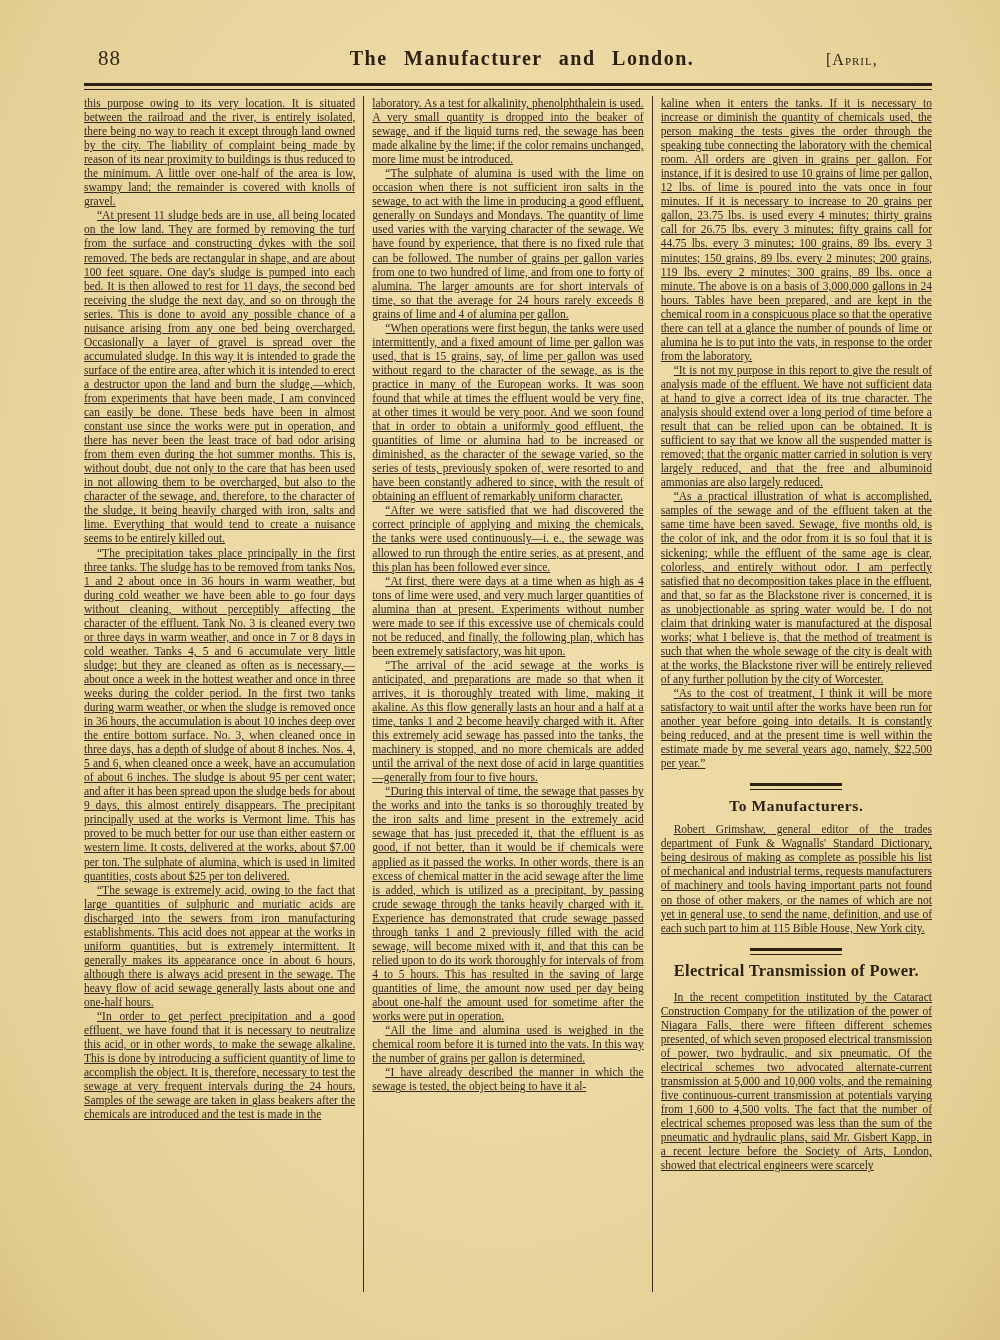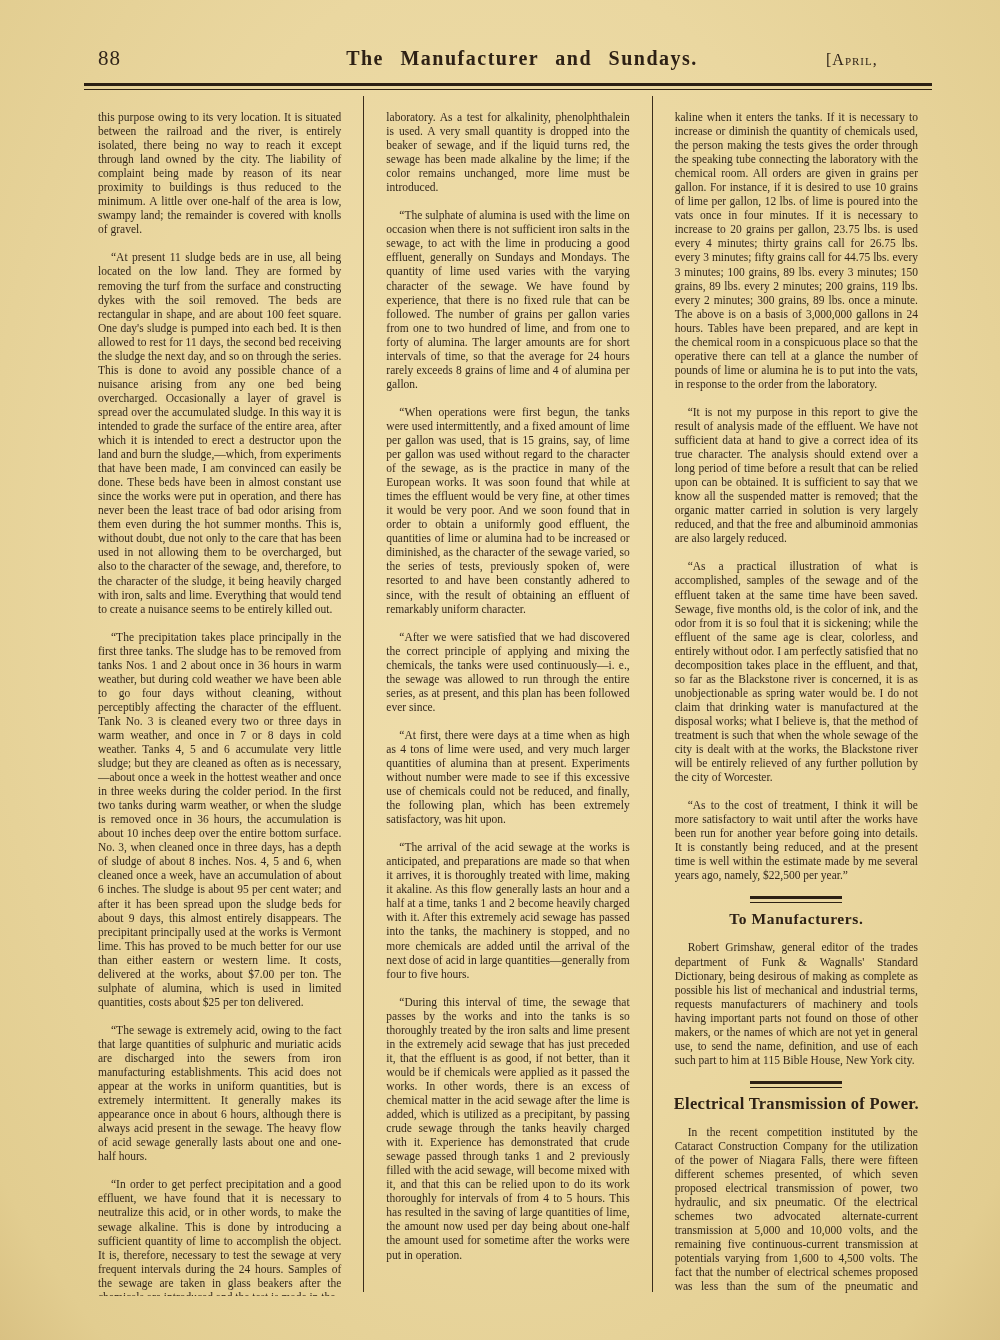--- a/index.html
+++ b/index.html
@@ -30,21 +30,21 @@
     display:flex;
   }
   .col{
     width:273px;height:1200px;overflow:hidden;
     font-size:11.5px;line-height:14.05px;text-align:justify;
     color:#33271b;
   }
   .vrule{
     width:1px;height:1196px;background:#3a2c1c;margin:0 8px;flex:0 0 1px;
   }
-  .col p{margin:14px;padding:0;text-indent:13px;}
+  .col p{margin:0;padding:0;text-indent:13px;text-decoration:underline;}
   .col p.noindent{text-indent:0;}
   .divider{
     width:92px;height:3px;margin:13px auto 9px auto;
     border-top:3px solid #2c2013;border-bottom:1px solid #2c2013;
   }
   .h-small{
     text-align:center;font-weight:700;font-size:15.5px;letter-spacing:0.6px;
     margin:2px 0 9px 0;color:#2e2115;
   }
   .h-large{
@@ -52,21 +52,21 @@
     margin:4px 0 12px 0;color:#2e2115;
   }
 </style>
 </head>
 <body>
 
 <div class="page">
 
   <div class="masthead">
     <div class="pageno">88</div>
-    <div class="journal-title">The Manufacturer and Sundays.</div>
+    <div class="journal-title">The Manufacturer and London.</div>
     <div class="issue">[April,</div>
   </div>
 
   <div class="head-rule"></div>
 
   <div class="columns">
 
     <div class="col">
       <p class="noindent">this purpose owing to its very location.  It is situated between the railroad and the river, is entirely isolated, there being no way to reach it except through land owned by the city.  The liability of complaint being made by reason of its near proximity to buildings is thus reduced to the minimum.  A little over one-half of the area is low, swampy land; the remainder is covered with knolls of gravel.</p>
       <p>“At present 11 sludge beds are in use, all being located on the low land.  They are formed by removing the turf from the surface and constructing dykes with the soil removed.  The beds are rectangular in shape, and are about 100 feet square.  One day's sludge is pumped into each bed.  It is then allowed to rest for 11 days, the second bed receiving the sludge the next day, and so on through the series.  This is done to avoid any possible chance of a nuisance arising from any one bed being overcharged.  Occasionally a layer of gravel is spread over the accumulated sludge.  In this way it is intended to grade the surface of the entire area, after which it is intended to erect a destructor upon the land and burn the sludge,—which, from experiments that have been made, I am convinced can easily be done.  These beds have been in almost constant use since the works were put in operation, and there has never been the least trace of bad odor arising from them even during the hot summer months.  This is, without doubt, due not only to the care that has been used in not allowing them to be overcharged, but also to the character of the sewage, and, therefore, to the character of the sludge, it being heavily charged with iron, salts and lime.  Everything that would tend to create a nuisance seems to be entirely killed out.</p>
@@ -78,20 +78,22 @@
     <div class="vrule"></div>
 
     <div class="col">
       <p class="noindent">laboratory.  As a test for alkalinity, phenolphthalein is used.  A very small quantity is dropped into the beaker of sewage, and if the liquid turns red, the sewage has been made alkaline by the lime; if the color remains unchanged, more lime must be introduced.</p>
       <p>“The sulphate of alumina is used with the lime on occasion when there is not sufficient iron salts in the sewage, to act with the lime in producing a good effluent, generally on Sundays and Mondays.  The quantity of lime used varies with the varying character of the sewage.  We have found by experience, that there is no fixed rule that can be followed.  The number of grains per gallon varies from one to two hundred of lime, and from one to forty of alumina.  The larger amounts are for short intervals of time, so that the average for 24 hours rarely exceeds 8 grains of lime and 4 of alumina per gallon.</p>
       <p>“When operations were first begun, the tanks were used intermittently, and a fixed amount of lime per gallon was used, that is 15 grains, say, of lime per gallon was used without regard to the character of the sewage, as is the practice in many of the European works.  It was soon found that while at times the effluent would be very fine, at other times it would be very poor.  And we soon found that in order to obtain a uniformly good effluent, the quantities of lime or alumina had to be increased or diminished, as the character of the sewage varied, so the series of tests, previously spoken of, were resorted to and have been constantly adhered to since, with the result of obtaining an effluent of remarkably uniform character.</p>
       <p>“After we were satisfied that we had discovered the correct principle of applying and mixing the chemicals, the tanks were used continuously—i. e., the sewage was allowed to run through the entire series, as at present, and this plan has been followed ever since.</p>
       <p>“At first, there were days at a time when as high as 4 tons of lime were used, and very much larger quantities of alumina than at present.  Experiments without number were made to see if this excessive use of chemicals could not be reduced, and finally, the following plan, which has been extremely satisfactory, was hit upon.</p>
       <p>“The arrival of the acid sewage at the works is anticipated, and preparations are made so that when it arrives, it is thoroughly treated with lime, making it akaline.  As this flow generally lasts an hour and a half at a time, tanks 1 and 2 become heavily charged with it.  After this extremely acid sewage has passed into the tanks, the machinery is stopped, and no more chemicals are added until the arrival of the next dose of acid in large quantities—generally from four to five hours.</p>
       <p>“During this interval of time, the sewage that passes by the works and into the tanks is so thoroughly treated by the iron salts and lime present in the extremely acid sewage that has just preceded it, that the effluent is as good, if not better, than it would be if chemicals were applied as it passed the works.  In other words, there is an excess of chemical matter in the acid sewage after the lime is added, which is utilized as a precipitant, by passing crude sewage through the tanks heavily charged with it.  Experience has demonstrated that crude sewage passed through tanks 1 and 2 previously filled with the acid sewage, will become mixed with it, and that this can be relied upon to do its work thoroughly for intervals of from 4 to 5 hours.  This has resulted in the saving of large quantities of lime, the amount now used per day being about one-half the amount used for sometime after the works were put in operation.</p>
+      <p>“All the lime and alumina used is weighed in the chemical room before it is turned into the vats.  In this way the number of grains per gallon is determined.</p>
+      <p>“I have already described the manner in which the sewage is tested, the object being to have it al-</p>
     </div>
 
     <div class="vrule"></div>
 
     <div class="col">
       <p class="noindent">kaline when it enters the tanks.  If it is necessary to increase or diminish the quantity of chemicals used, the person making the tests gives the order through the speaking tube connecting the laboratory with the chemical room.  All orders are given in grains per gallon.  For instance, if it is desired to use 10 grains of lime per gallon, 12 lbs. of lime is poured into the vats once in four minutes.  If it is necessary to increase to 20 grains per gallon, 23.75 lbs. is used every 4 minutes; thirty grains call for 26.75 lbs. every 3 minutes; fifty grains call for 44.75 lbs. every 3 minutes; 100 grains, 89 lbs. every 3 minutes; 150 grains, 89 lbs. every 2 minutes; 200 grains, 119 lbs. every 2 minutes; 300 grains, 89 lbs. once a minute.  The above is on a basis of 3,000,000 gallons in 24 hours.  Tables have been prepared, and are kept in the chemical room in a conspicuous place so that the operative there can tell at a glance the number of pounds of lime or alumina he is to put into the vats, in response to the order from the laboratory.</p>
       <p>“It is not my purpose in this report to give the result of analysis made of the effluent.  We have not sufficient data at hand to give a correct idea of its true character.  The analysis should extend over a long period of time before a result that can be relied upon can be obtained.  It is sufficient to say that we know all the suspended matter is removed; that the organic matter carried in solution is very largely reduced, and that the free and albuminoid ammonias are also largely reduced.</p>
       <p>“As a practical illustration of what is accomplished, samples of the sewage and of the effluent taken at the same time have been saved.  Sewage, five months old, is the color of ink, and the odor from it is so foul that it is sickening; while the effluent of the same age is clear, colorless, and entirely without odor.  I am perfectly satisfied that no decomposition takes place in the effluent, and that, so far as the Blackstone river is concerned, it is as unobjectionable as spring water would be.  I do not claim that drinking water is manufactured at the disposal works; what I believe is, that the method of treatment is such that when the whole sewage of the city is dealt with at the works, the Blackstone river will be entirely relieved of any further pollution by the city of Worcester.</p>
       <p>“As to the cost of treatment, I think it will be more satisfactory to wait until after the works have been run for another year before going into details.  It is constantly being reduced, and at the present time is well within the estimate made by me several years ago, namely, $22,500 per year.”</p>
 

